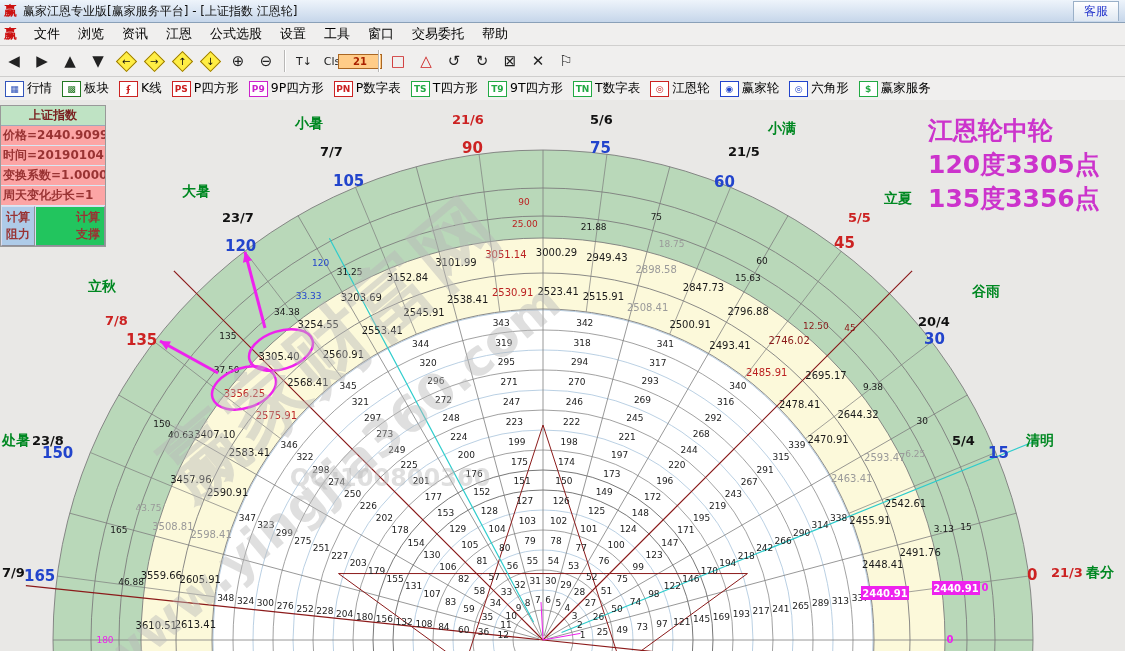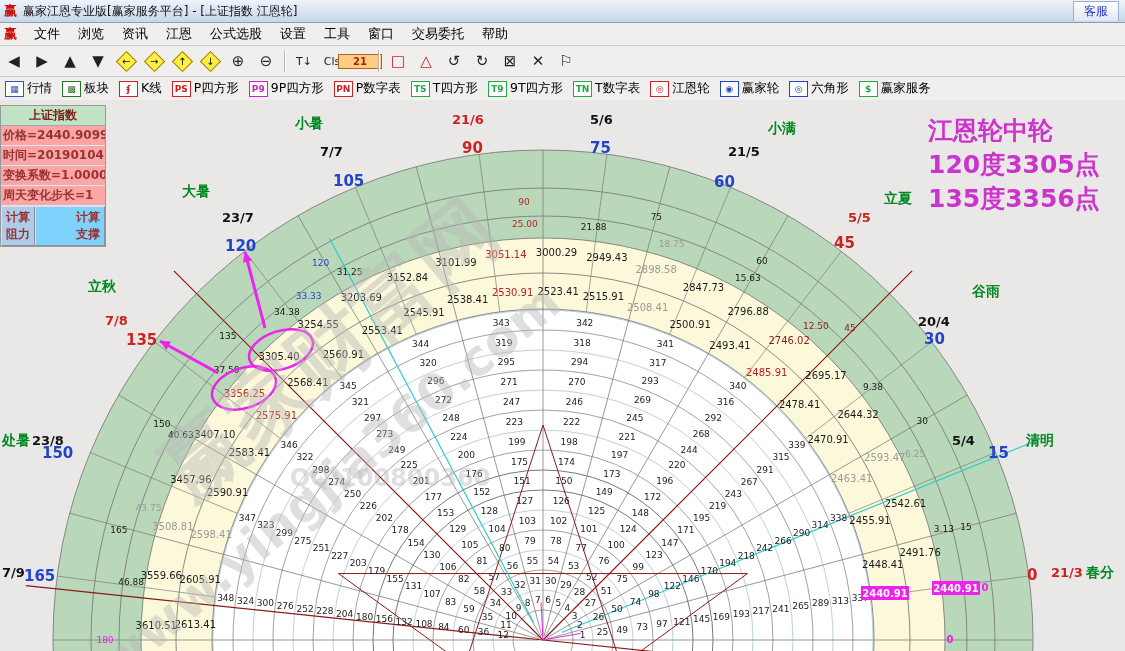--- a/index.html
+++ b/index.html
@@ -21,21 +21,21 @@
   .tb2-item{display:flex;align-items:center;margin:0 5px;cursor:default;}
   .badge{display:inline-flex;align-items:center;justify-content:center;min-width:15px;height:14px;border:1px solid;font-size:9px;font-weight:bold;margin-right:3px;background:#fff;padding:0 1px;}
   .main{position:absolute;left:0;top:100px;width:1125px;height:551px;background:#e9e8e6;overflow:hidden;}
   svg{position:absolute;left:0;top:0;}
   .panel{position:absolute;left:0;top:5px;width:104px;border:1px solid #999;background:#dfeef8;font-size:12px;z-index:5;}
   .panel-title{background:#bfe3c4;color:#7a2020;font-weight:bold;text-align:center;padding:1px 16px;border-bottom:1px solid #9ab;}
   .panel-row{background:#fca5a5;color:#993333;font-weight:bold;padding:1px 2px;border-bottom:1px solid #d8e8f4;white-space:nowrap;overflow:hidden;}
   .panel-btns{display:flex;}
   .panel-btn{flex:1;text-align:center;color:#993333;font-weight:bold;padding:2px 0;border:1px outset #dde;}
   .panel-btn.blue{background:#aecbe8;}
-  .panel-btn.green{background:#7dd3fc;padding-left:36px;}
+  .panel-btn.green{background:#22c55e;padding-left:36px;}
   .annotation{position:absolute;left:928px;top:14px;z-index:6;color:#cc33cc;font-size:25px;font-weight:bold;line-height:34px;white-space:nowrap;}
   .watermark{position:absolute;color:rgba(185,185,185,0.45);font-weight:bold;white-space:nowrap;z-index:3;pointer-events:none;}
 </style>
 </head>
 <body>
 
 <div class="titlebar">
   <span class="logo">赢</span>
   <span>赢家江恩专业版[赢家服务平台] - [上证指数 江恩轮]</span>
   <span class="cs-btn">客服</span>

